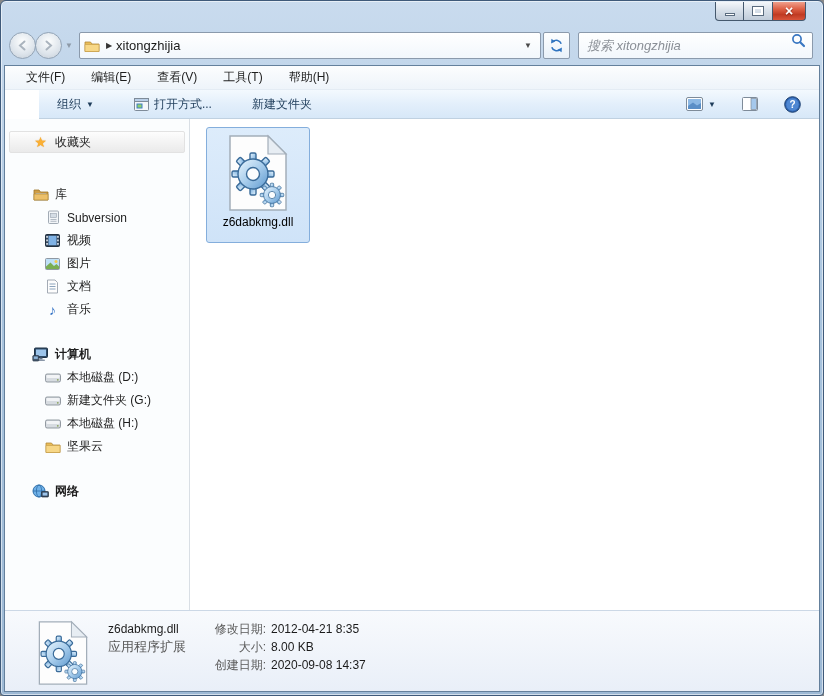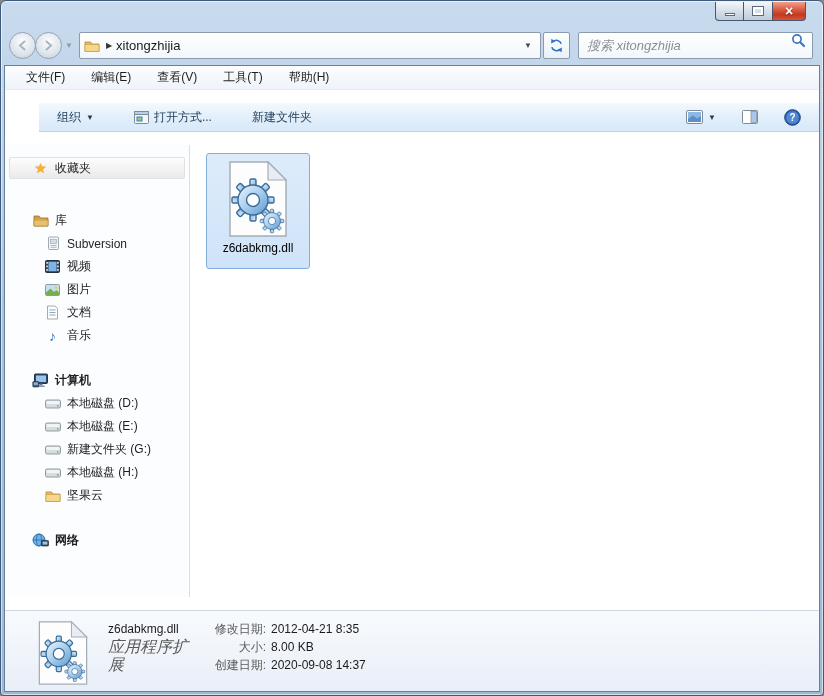--- a/index.html
+++ b/index.html
@@ -33,21 +33,21 @@
   .crumb-arrow{font-size:8px;color:#333;margin-left:6px;}
   .refresh-btn{width:27px;height:27px;margin-left:2px;border:1px solid #8b9aac;border-radius:2px;
     background:linear-gradient(#fdfeff,#e8f1f9);display:flex;align-items:center;justify-content:center;}
   .searchbox{margin-left:8px;flex:1;height:27px;background:linear-gradient(#fff,#f2f7fc);
     border:1px solid #8b9aac;border-radius:2px;display:flex;padding:0 6px;}
   .search-input{flex:1;border:none;outline:none;background:transparent;font-size:13px;color:#222;
     font-family:"Liberation Sans","DejaVu Sans",sans-serif;}
   .search-input::placeholder{font-style:italic;color:#8a8f96;}
   
   .main-frame{position:absolute;left:3px;right:3px;top:64px;bottom:3px;background:#fff;
-    border:1px solid #64809c;display:flex;flex-direction:column;gap:13px;}
+    border:1px solid #64809c;display:flex;flex-direction:column;}
   .menubar{height:24px;background:linear-gradient(#fcfdfe,#eef4fa);display:flex;align-items:center;
     padding-left:8px;border-bottom:1px solid #e4ecf4;}
   .menu-item{font-size:12px;color:#1e1e1e;padding:3px 13px;}
   .toolbar{height:29px;background:linear-gradient(#f3f9fe,#e3effb 50%,#d7e8f8);
     border-bottom:1px solid #c0d1e1;display:flex;align-items:center;padding:0 10px;margin-left:34px;}
   .tool-item{display:flex;align-items:center;font-size:12px;color:#1e3c5a;padding:3px 8px;border-radius:2px;}
   .tool-caret{font-size:8px;color:#1e3c5a;margin-left:5px;}
   .tool-gap{width:24px;}
   .toolbar-right{margin-left:auto;display:flex;align-items:center;gap:10px;}
   
@@ -64,21 +64,21 @@
   .mainpane{flex:1;background:#fff;position:relative;}
   .file-tile{position:absolute;left:16px;top:8px;width:104px;height:116px;
     border:1px solid #84aedc;border-radius:3px;background:linear-gradient(#ddecfb,#cfe3f8);
     display:flex;flex-direction:column;align-items:center;padding-top:6px;}
   .file-label{font-size:12px;color:#000;margin-top:3px;}
   
   .details{height:81px;border-top:1px solid #ccd8e6;background:linear-gradient(#f8fafd,#e9eff8);
     display:flex;align-items:flex-start;padding:9px 0 0 31px;}
   .d-col1{margin-left:18px;width:88px;}
   .d-name{font-size:12px;color:#1b1b1b;line-height:18px;}
-  .d-type{font-size:16px;color:#5a5a5a;line-height:18px;font-style:italic;}
+  .d-type{font-size:13px;color:#5a5a5a;line-height:18px;}
   .d-rows{margin-left:6px;}
   .d-row{display:flex;line-height:18px;font-size:12px;}
   .d-label{width:64px;text-align:right;color:#5a5a5a;}
   .d-value{margin-left:5px;color:#1b1b1b;}
 </style>
 </head>
 <body>
 
 <svg width="0" height="0" style="position:absolute">
   <defs>
@@ -316,28 +316,20 @@
               </svg>
             </span>
           <span>本地磁盘 (D:)</span>
         </div>
         <div class="side-child">
           <span class="side-ico">
               <svg width="16" height="14" viewBox="0 0 16 14">
                 <use href="#diskIco"></use>
               </svg>
             </span>
-          <span>本地磁盘 (E:)</span>
-        </div>
-        <div class="side-child">
-          <span class="side-ico">
-              <svg width="16" height="14" viewBox="0 0 16 14">
-                <use href="#diskIco"></use>
-              </svg>
-            </span>
           <span>新建文件夹 (G:)</span>
         </div>
         <div class="side-child">
           <span class="side-ico">
               <svg width="16" height="14" viewBox="0 0 16 14">
                 <use href="#diskIco"></use>
               </svg>
             </span>
           <span>本地磁盘 (H:)</span>
         </div>

